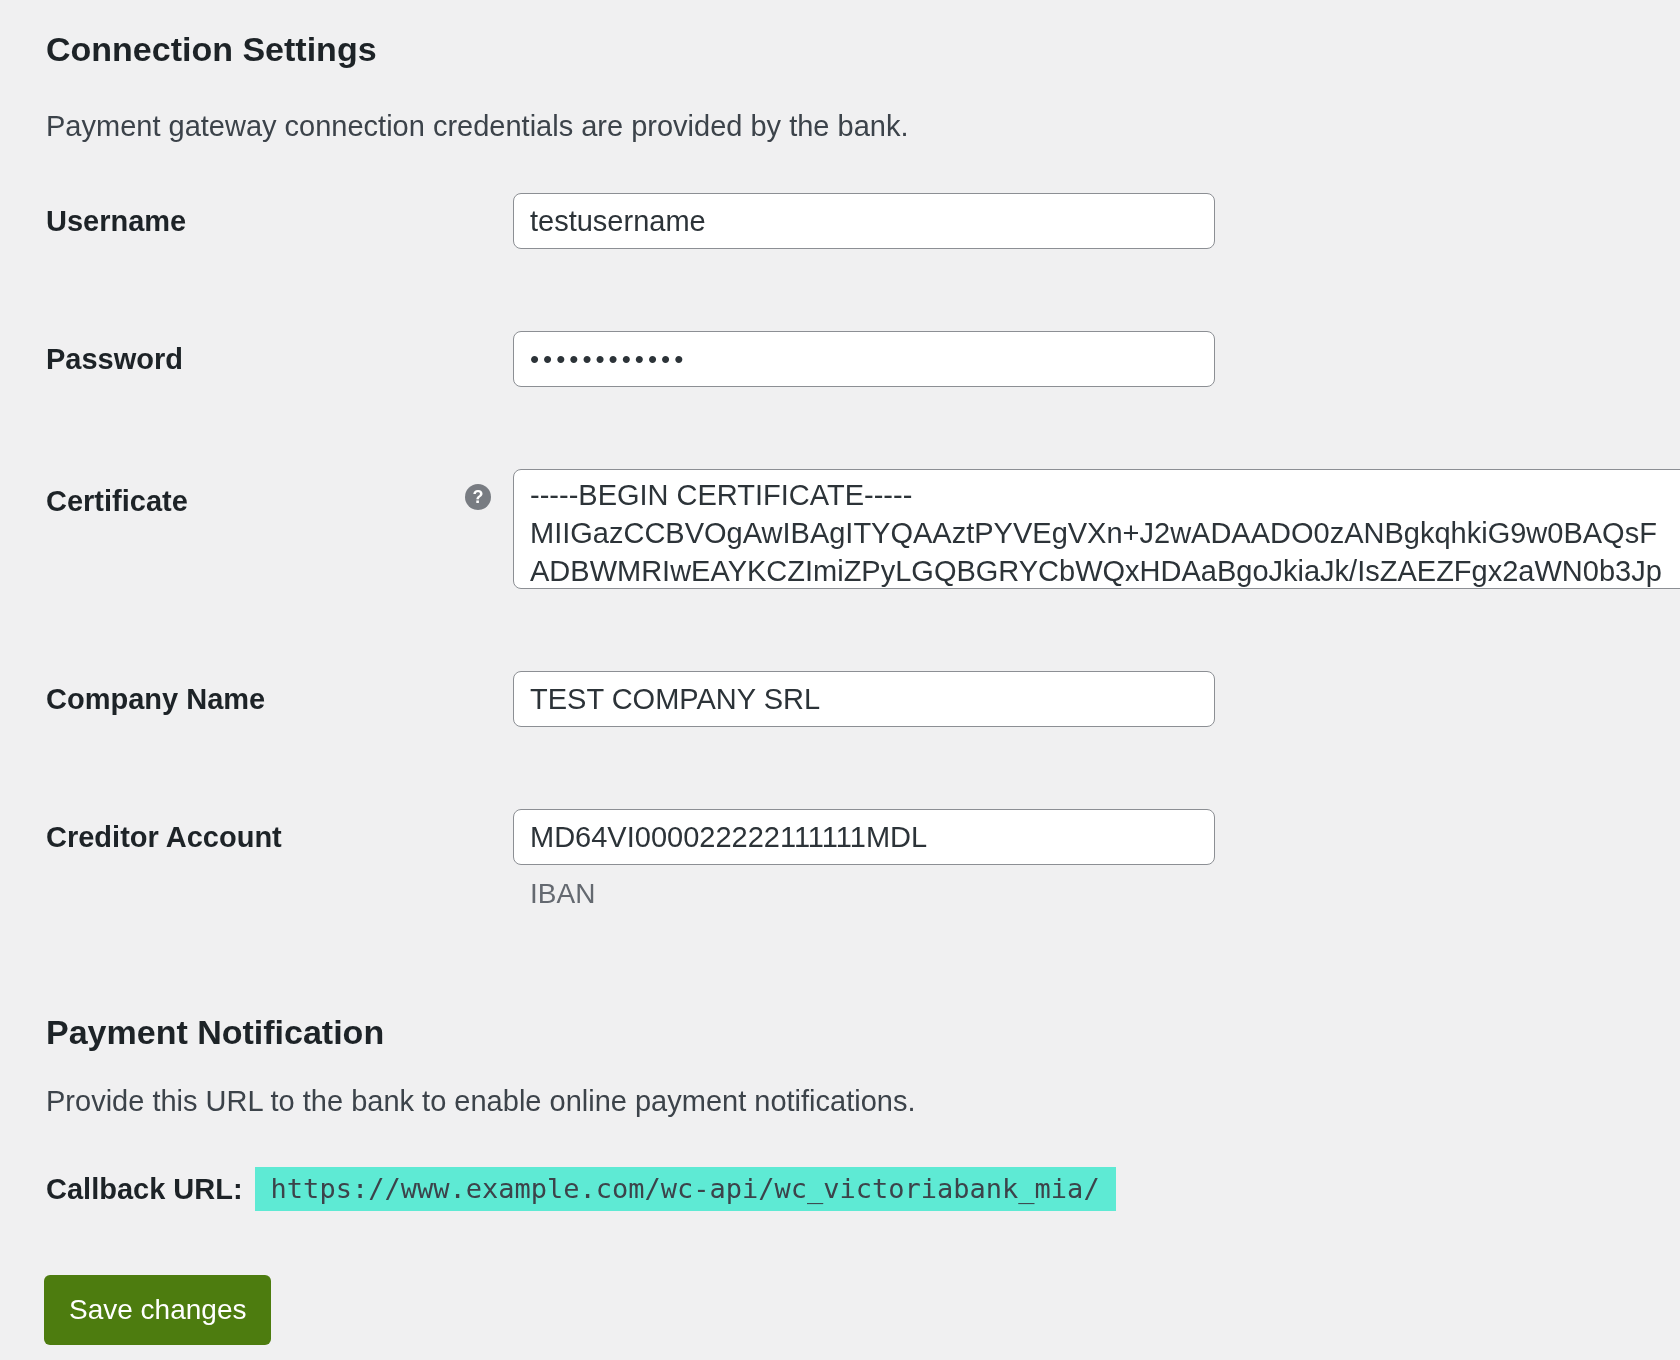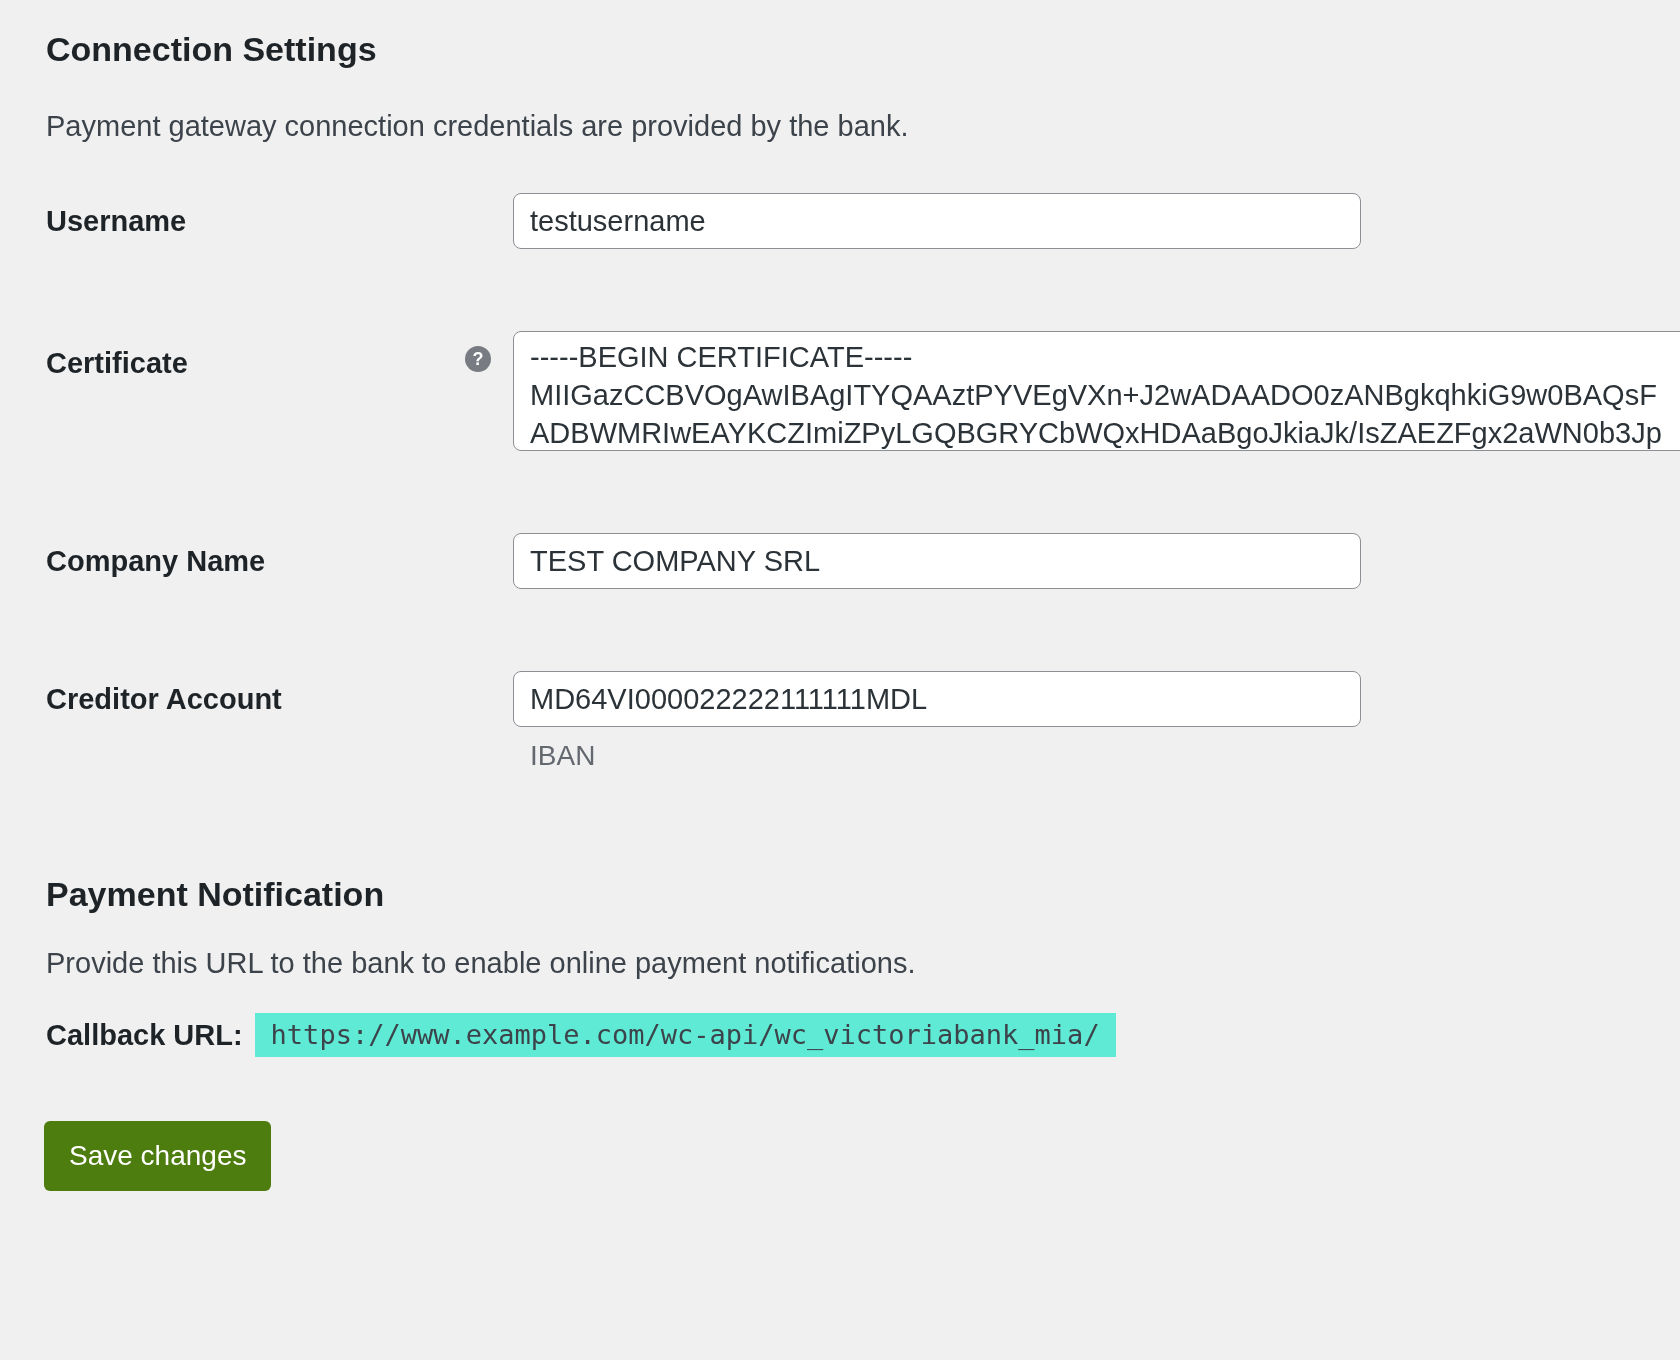--- a/index.html
+++ b/index.html
@@ -61,21 +61,21 @@
     line-height: 26px;
     text-align: center;
     margin-right: 22px;
     margin-top: 0px;
     cursor: pointer;
     user-select: none;
   }
   .row-field { flex: 1; min-width: 0; }
 
   .text-input {
-    width: 848px;
+    width: 702px;
     height: 56px;
     border: 1.5px solid #8c8f94;
     border-radius: 8px;
     background: #ffffff;
     padding: 0 16px;
     font-family: "Liberation Sans", sans-serif;
     font-size: 29px;
     color: #2c3338;
     outline: none;
   }
@@ -104,21 +104,21 @@
     margin: 12px 0 0 17px;
     font-size: 28px;
     line-height: 34px;
     color: #646970;
   }
 
   .notification-section h3 { margin-top: 100px; }
   .notification-section p.section-desc { margin-top: 30px; }
 
   .callback-row {
-    margin-top: 32px;
+    margin-top: 48px;
     display: flex;
     align-items: center;
   }
   .callback-label {
     font-size: 29px;
     font-weight: 600;
     color: #1d2327;
   }
   .callback-code {
     margin-left: 12px;
@@ -157,20 +157,26 @@
 
     <div class="form-rows">
 
       <div class="row">
         <div class="row-label">Username</div>
         <div class="row-field">
           <input type="text" class="text-input" value="testusername" style="">
         </div>
       </div>
 
+      <div class="row">
+        <div class="row-label">Password</div>
+        <div class="row-field">
+          <input type="text" class="text-input password-input" value="••••••••••••" style="">
+        </div>
+      </div>
 
       <div class="row row-certificate">
         <div class="row-label">
           <span>Certificate</span>
           <span class="label-spacer"></span>
           <span class="help-icon">?</span>
         </div>
         <div class="row-field">
           <textarea class="certificate-textarea" wrap="off" style="">-----BEGIN CERTIFICATE-----
 MIIGazCCBVOgAwIBAgITYQAAztPYVEgVXn+J2wADAADO0zANBgkqhkiG9w0BAQsF

